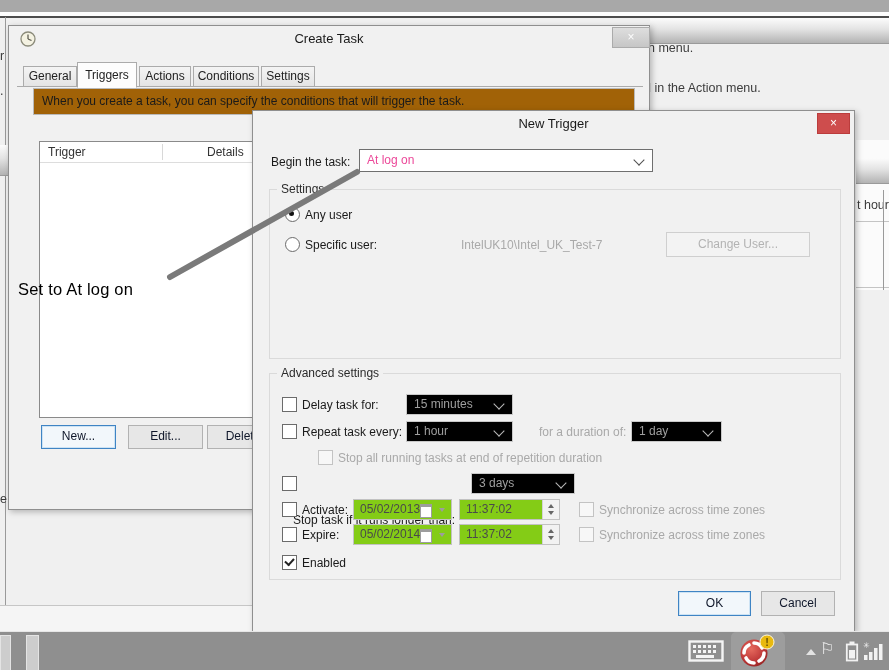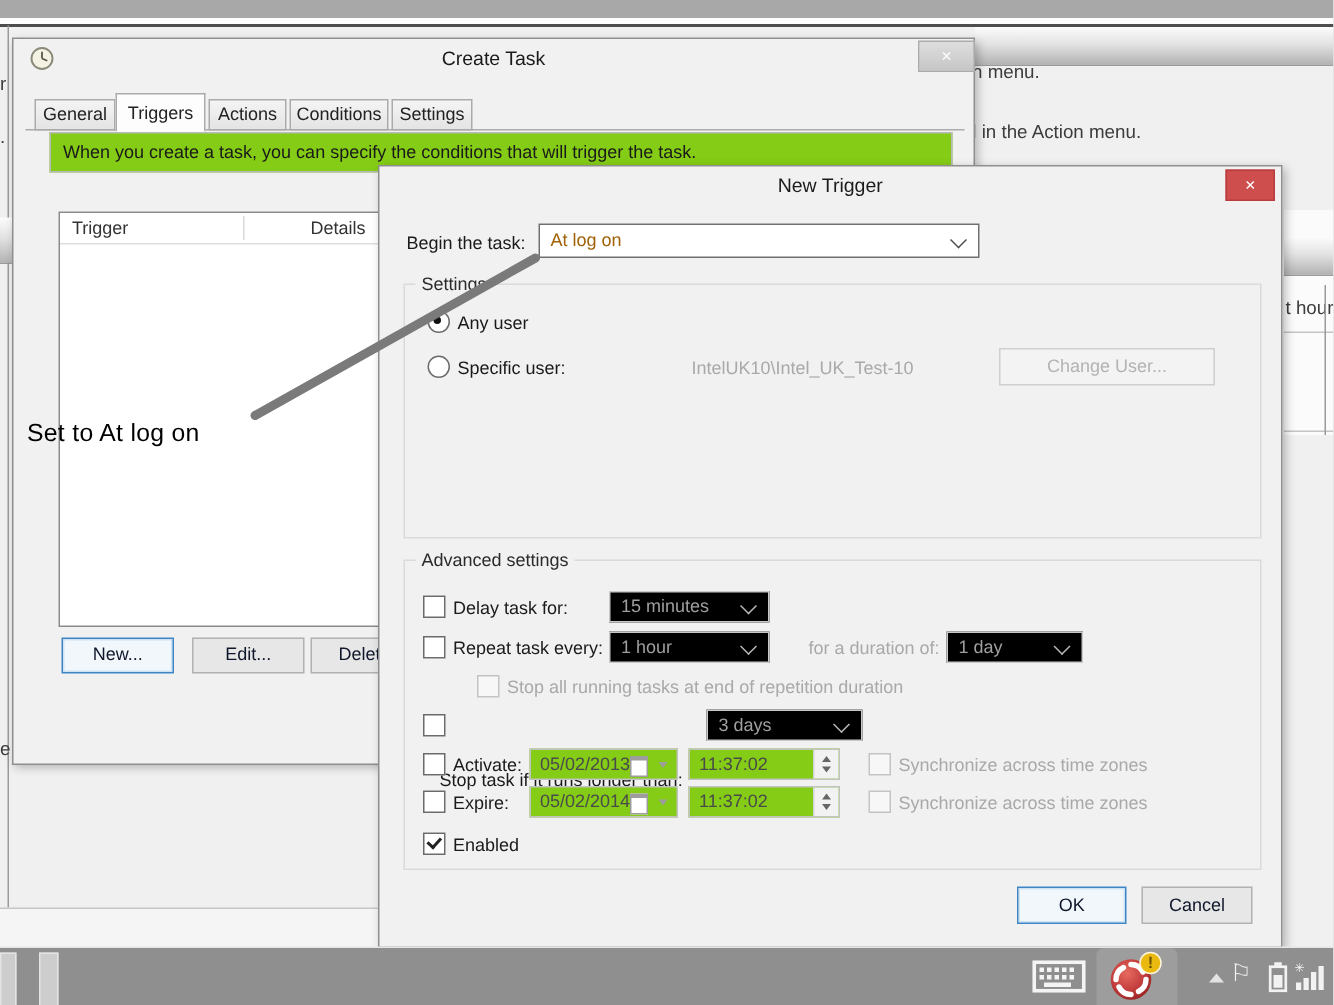--- a/index.html
+++ b/index.html
@@ -20,31 +20,31 @@
     font-size:13px;color:#1a1a1a;}
   .closebtn{position:absolute;text-align:center;color:#fff;font-size:12px;cursor:default;}
   .close-gray{background:linear-gradient(#dedede,#c6c6c6);border:1px solid #ababab;color:#fdfdfd;}
   .close-red{background:#ce4d4d;border:1px solid #bb3c3c;color:#fff;}
   
   .tabline{position:absolute;height:1px;background:#ababab;}
   .tab{position:absolute;border:1px solid #ababab;background:linear-gradient(#f4f4f4,#e4e4e4);
     text-align:center;font-size:12px;color:#222;}
   .tab.active{background:#fdfdfd;border-bottom:1px solid #fdfdfd;z-index:2;}
   
-  .whitebox{position:absolute;background:#84cc16;border:1px solid #b9b9b9;}
+  .whitebox{position:absolute;background:#a16207;border:1px solid #b9b9b9;}
   .listbox{position:absolute;background:#fff;border:1px solid #8a8a8a;}
   .colhdr{position:absolute;top:3px;font-size:12px;color:#333;}
   
   .btn{position:absolute;height:22px;background:#e7e7e7;border:1px solid #b2b2b2;text-align:center;
     line-height:20px;font-size:12px;color:#0f172a;}
   .btn.focus{background:#f2f7fb;border:1px solid #3f84c4;box-shadow:inset 0 0 0 1px #cde3f4;}
   .btn.dis{color:#b3b3b3;border-color:#cfcfcf;background:#f3f3f3;}
   
   .combo{position:absolute;background:#fff;border:1px solid #6f6f6f;line-height:21px;padding-left:7px;
-    font-size:12px;color:#a16207;}
+    font-size:12px;color:#ec4899;}
   .combo.dis{border-color:#c9c9c9;color:#9f9f9f;background:#000000;}
   .chev{position:absolute;right:9px;top:6px;width:7px;height:7px;border-right:1px solid #4f4f4f;
     border-bottom:1px solid #4f4f4f;transform:rotate(45deg);}
   .chev.dis{border-color:#b9b9b9;}
   .cb{position:absolute;width:13px;height:13px;background:#fff;border:1px solid #6b6b6b;}
   .cb.dis{border-color:#c3c3c3;background:#f7f7f7;}
   .cb.checked::after{content:"";position:absolute;left:2px;top:2px;width:7px;height:4px;
     border-left:2px solid #222;border-bottom:2px solid #222;transform:rotate(-48deg);}
   .rad{position:absolute;width:13px;height:13px;border-radius:50%;background:#fff;border:1px solid #6b6b6b;}
   .rad.sel::after{content:"";position:absolute;left:3px;top:3px;width:5px;height:5px;border-radius:50%;background:#111;}
@@ -144,21 +144,21 @@
     </div>
 
     <div class="grp" style="left:16px;top:78px;width:570px;height:168px;"></div>
     <div class="grp-label" style="left:24px;top:71px;">Settings</div>
 
     <div class="rad sel" style="left:32px;top:96px;"></div>
     <div class="lbl" style="left:52px;top:97px;">Any user</div>
 
     <div class="rad" style="left:32px;top:126px;"></div>
     <div class="lbl" style="left:52px;top:127px;">Specific user:</div>
-    <div class="lbl dis" style="left:208px;top:127px;">IntelUK10\Intel_UK_Test-10</div>
+    <div class="lbl dis" style="left:208px;top:127px;">IntelUK10\Intel_UK_Test-7</div>
     <div class="btn dis" style="left:413px;top:121px;width:142px;height:23px;line-height:22px;">Change User...</div>
 
     <div class="grp" style="left:16px;top:262px;width:570px;height:205px;"></div>
     <div class="grp-label" style="left:24px;top:255px;">Advanced settings</div>
 
     <div class="cb" style="left:29px;top:286px;"></div>
     <div class="lbl" style="left:49px;top:287px;">Delay task for:</div>
     <div class="combo dis" style="left:153px;top:283px;width:98px;height:19px;line-height:19px;">
       <span>15 minutes</span>
       <span class="chev dis" style="top:5px;"></span>

